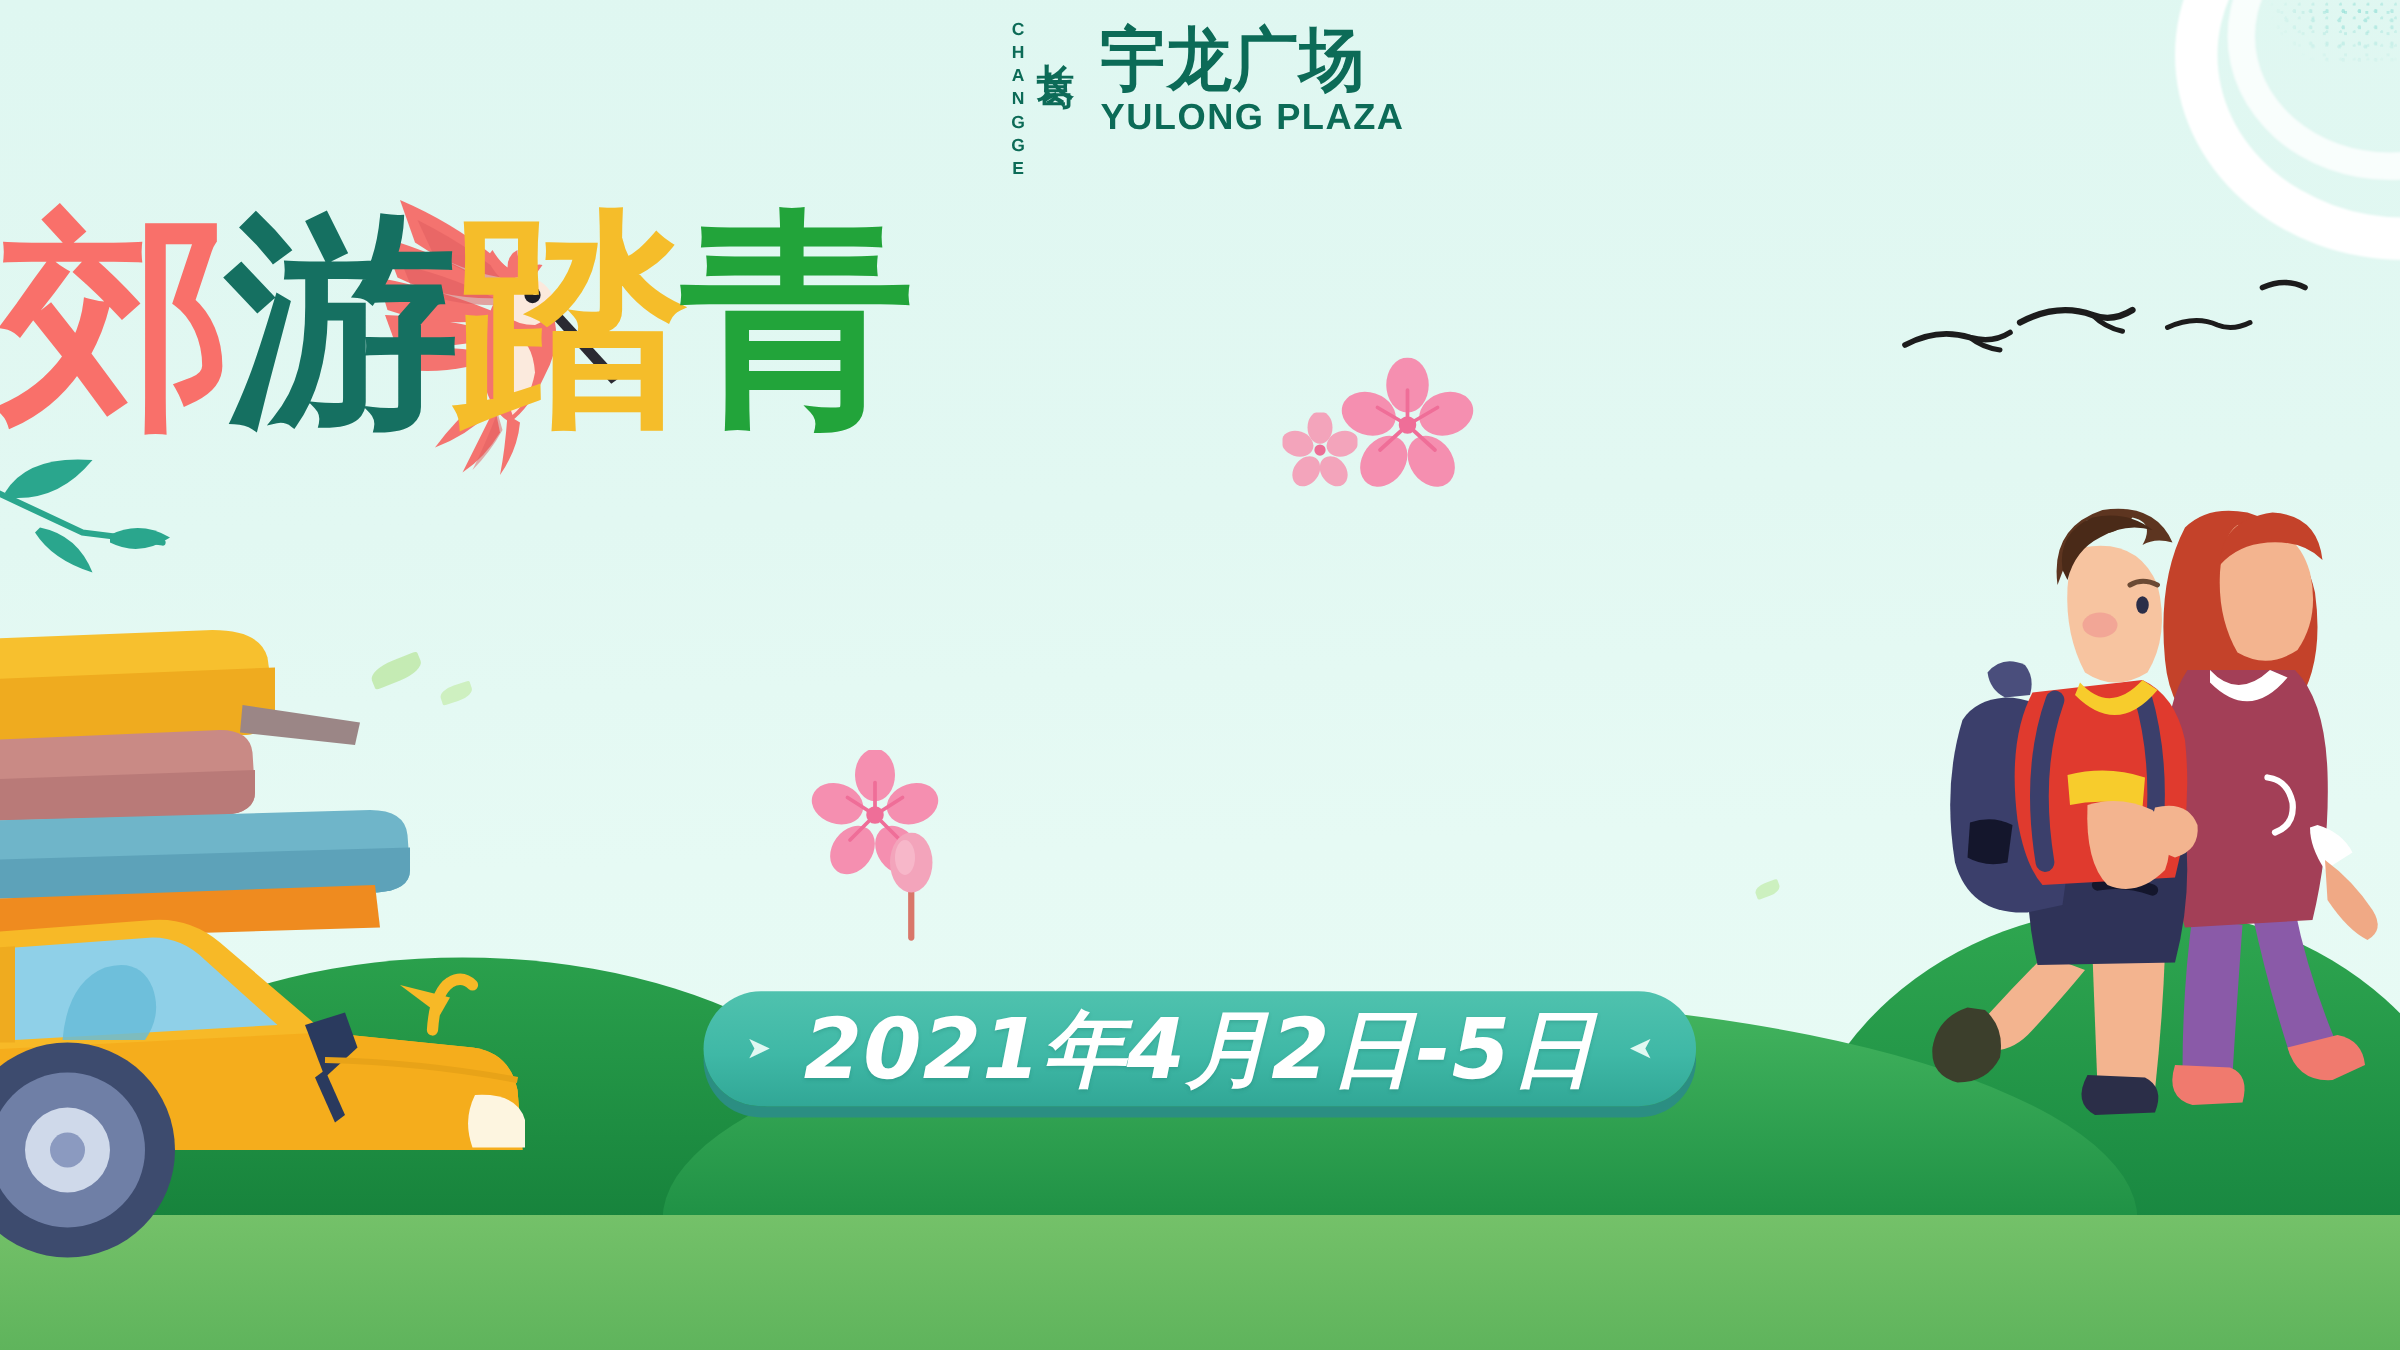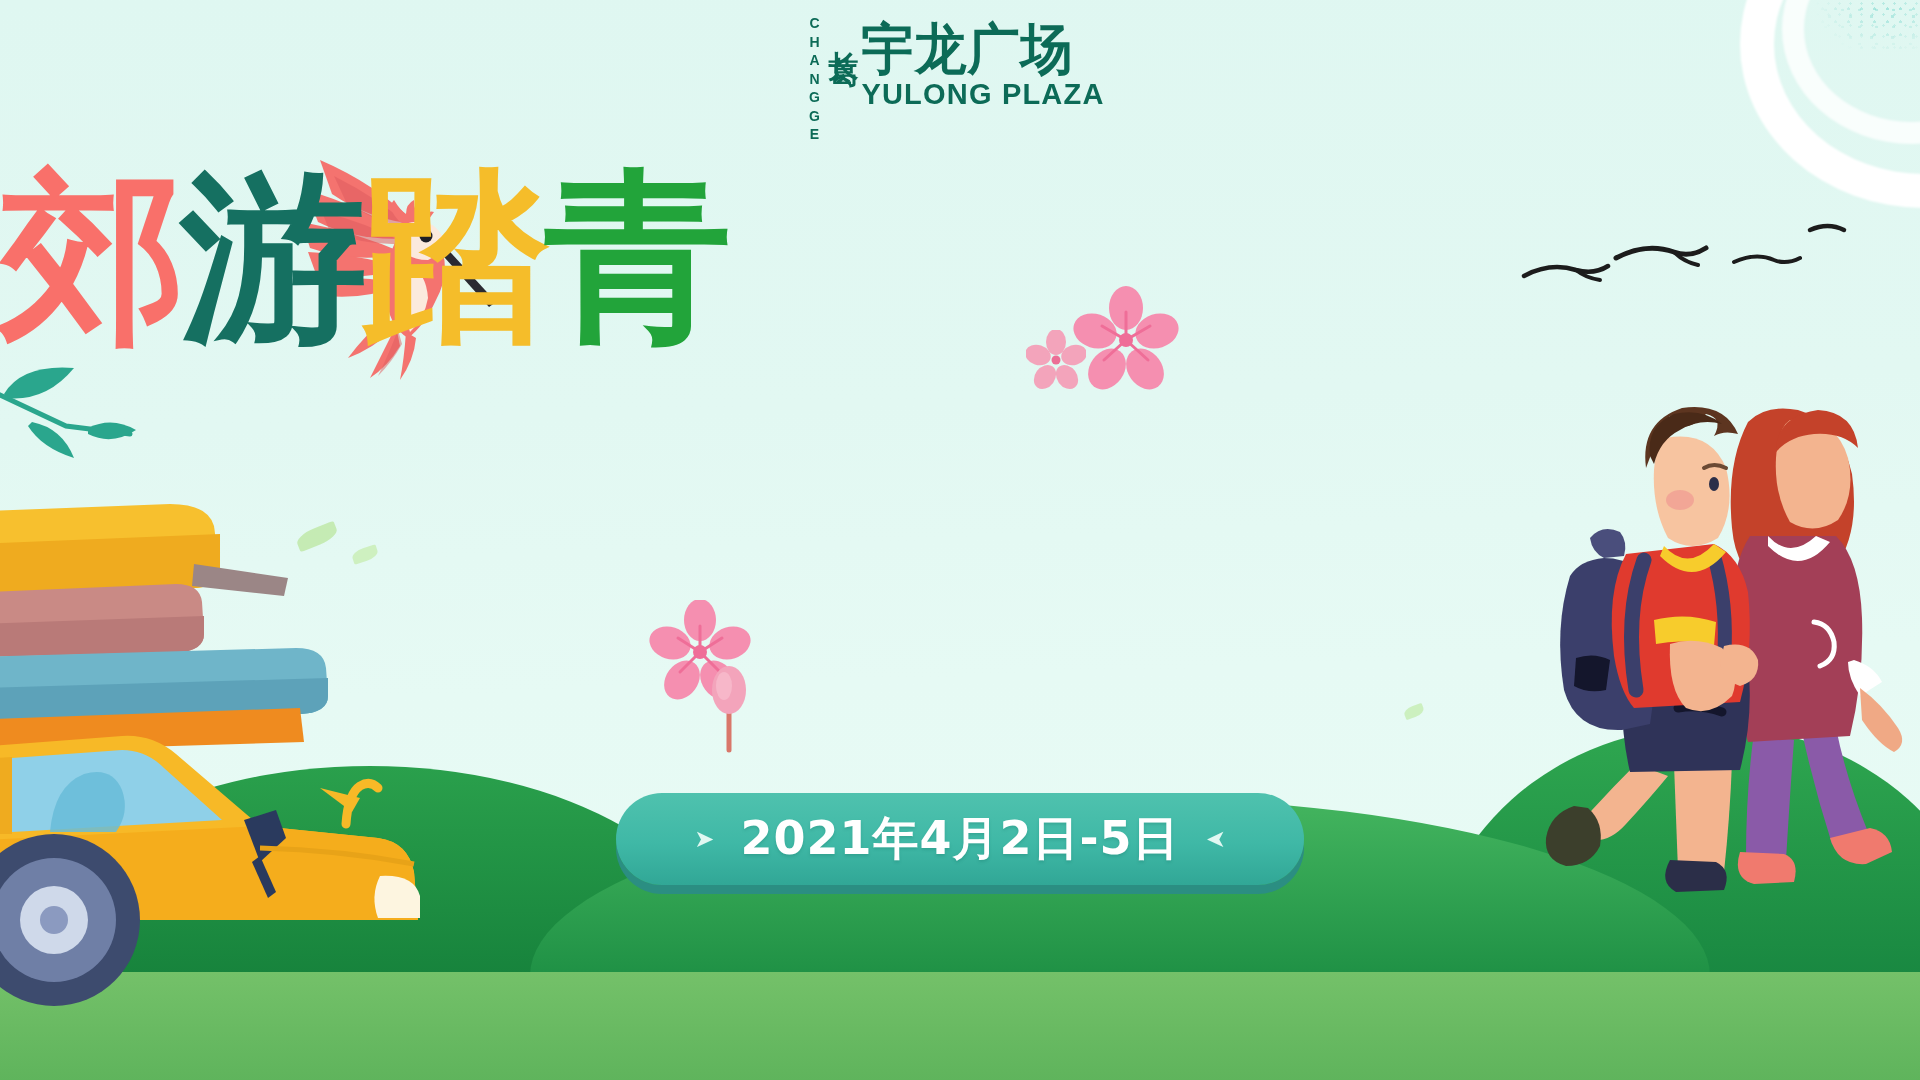--- a/index.html
+++ b/index.html
@@ -52,21 +52,21 @@
     writing-mode:vertical-rl;text-orientation:upright;
     font-size:14px;font-weight:700;letter-spacing:2.5px;
     color:#0c6b57;line-height:1;height:108px;
     display:flex;align-items:center;justify-content:center;width:17px;
   }
   .logo-cn-vert{
     writing-mode:vertical-rl;font-size:30px;font-weight:900;
     color:#0c6b57;line-height:1.18;letter-spacing:6px;height:104px;
     display:flex;align-items:center;margin-left:2px;
   }
-  .logo-main{margin-left:0;display:flex;flex-direction:column;justify-content:flex-start;}
+  .logo-main{margin-left:19px;display:flex;flex-direction:column;justify-content:flex-start;}
   .logo-cn{
     font-size:52px;font-weight:900;color:#0c6b57;line-height:.98;
     letter-spacing:1px;font-family:"DejaVu Sans",sans-serif;
     transform:scaleY(1.06);transform-origin:left top;
   }
   .logo-en{
     font-size:29px;font-weight:700;color:#0c6b57;letter-spacing:1.2px;
     line-height:1;margin-top:7px;font-family:"Liberation Sans",sans-serif;
   }
 
@@ -91,23 +91,23 @@
   
   .date-pill{
     position:absolute;left:50%;transform:translateX(-50%);
     top:793px;height:92px;min-width:620px;padding:0 34px;
     border-radius:46px;
     background:linear-gradient(180deg,#4fc2ae 0%,#3fb8a6 55%,#31a796 100%);
     box-shadow:0 9px 0 0 #2b8e82;
     display:flex;align-items:center;justify-content:center;gap:26px;
   }
   .date-text{
-    color:#ffffff;font-size:46px;font-weight:700;letter-spacing:1px;
+    color:#ffffff;font-size:67px;font-weight:700;letter-spacing:1px;
     font-family:"DejaVu Sans","Liberation Sans",sans-serif;
-    text-shadow:0 2px 3px rgba(20,110,95,.25);white-space:nowrap;
+    text-shadow:0 2px 3px rgba(20,110,95,.25);white-space:nowrap;font-style:italic;
   }
   .pill-arrow{color:#eafcf7;font-size:24px;line-height:1;opacity:.95;}
 
   
   .car-wrap{position:absolute;left:-92px;top:420px;width:520px;height:520px;}
   .car-wrap svg{display:block;overflow:visible;}
 
   
   .hikers-wrap{position:absolute;right:-18px;top:360px;width:420px;height:540px;}
   .hikers-wrap svg{display:block;overflow:visible;}

